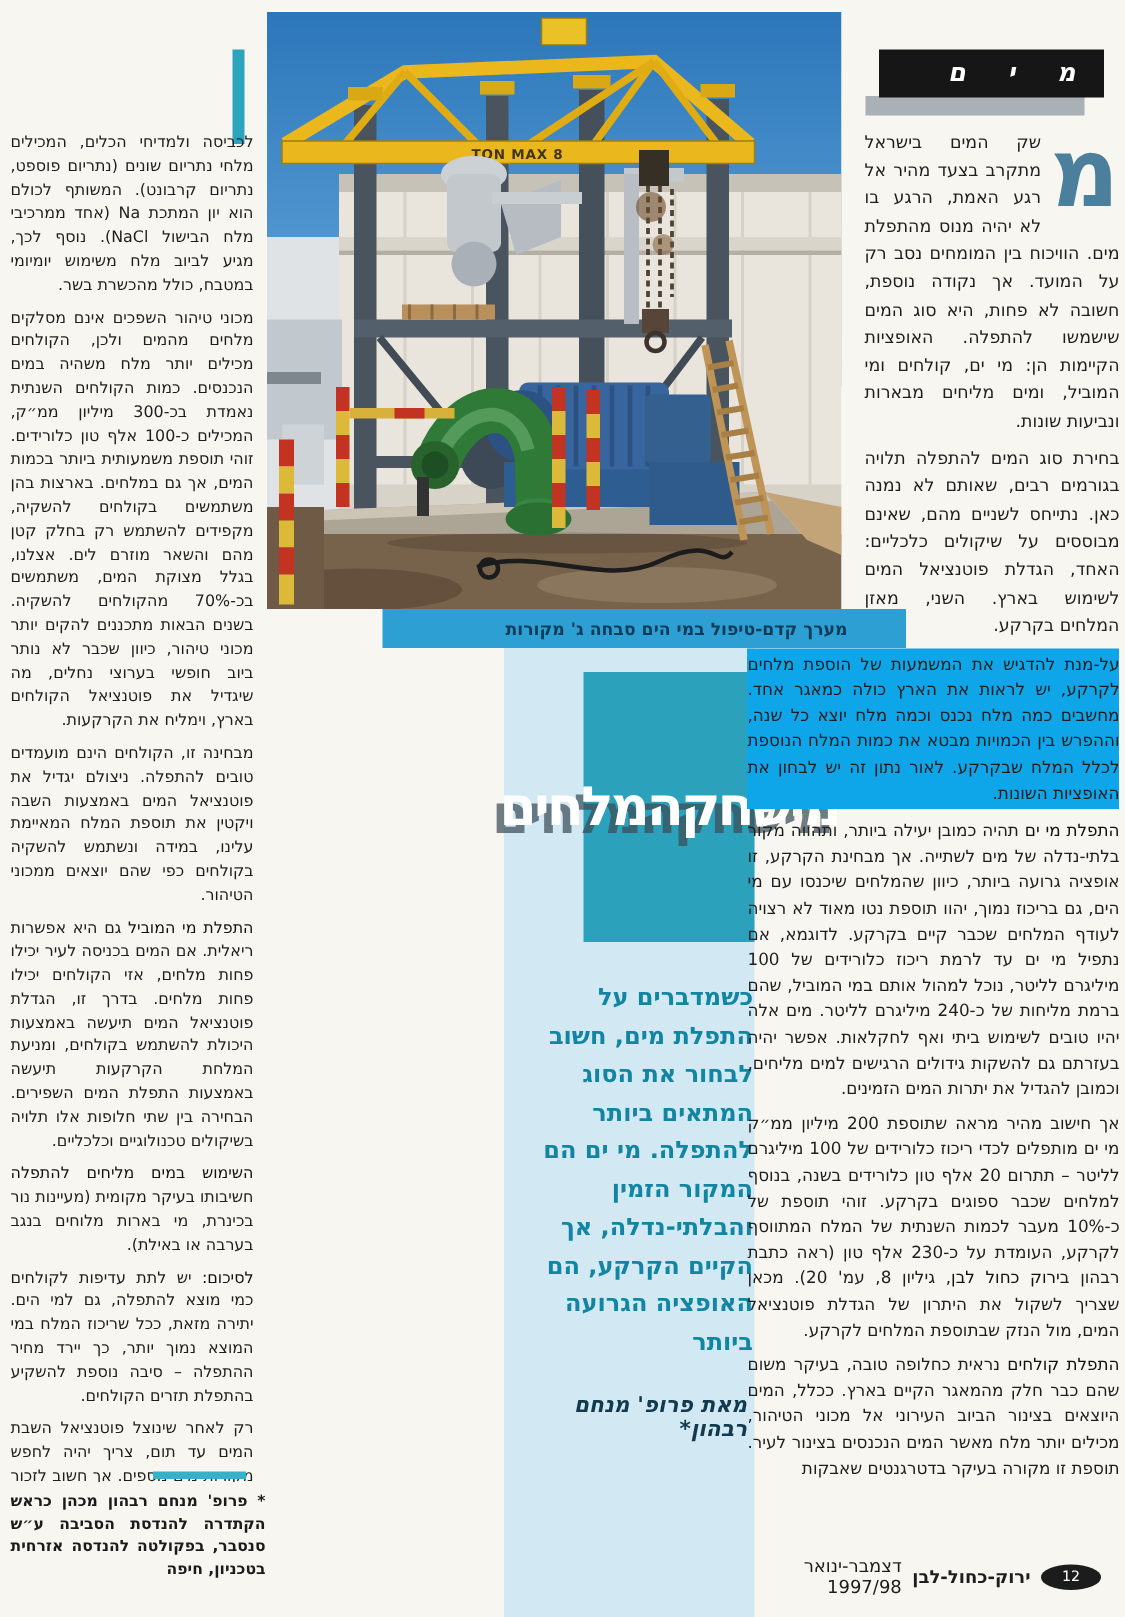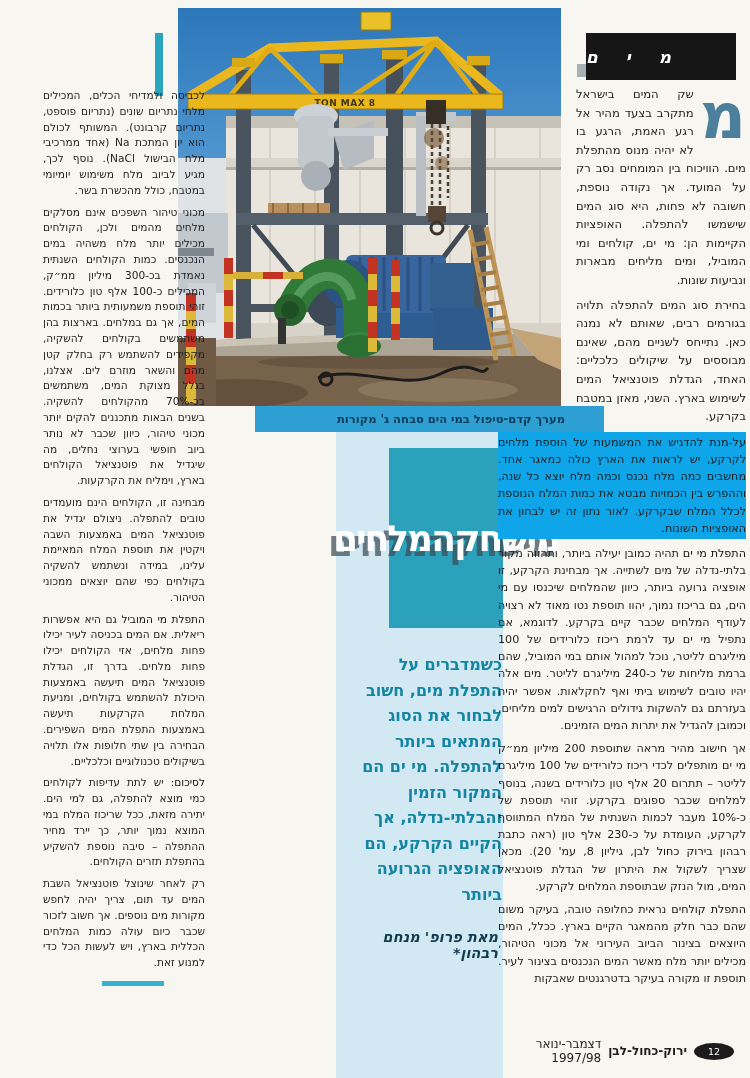--- a/index.html
+++ b/index.html
@@ -2,38 +2,38 @@
 <html dir="rtl" lang="he"><head>
 <meta charset="utf-8">
 <style>
   html,body{margin:0;padding:0;}
   body{background:#888;font-family:"DejaVu Sans",sans-serif;}
   .page{position:relative;width:750px;height:1078px;margin:0 auto;background:#f8f6f1;overflow:hidden;direction:rtl;}
   .abs{position:absolute;}
 
   
   .hdr-shadow{left:577px;top:64px;width:146px;height:13px;background:#a9b0b6;}
-  .hdr-box{left:586px;top:33px;width:150px;height:47px;background:#161616;color:#fff;
-           display:flex;align-items:center;justify-content:flex-end;
+  .hdr-box{left:586px;top:33px;width:150px;height:32px;background:#161616;color:#fff;
+           display:flex;align-items:center;justify-content:flex-start;
            font-weight:bold;font-style:italic;font-size:17px;letter-spacing:11px;padding-right:8px;box-sizing:border-box;}
 
   .teal-bar{left:155px;top:33px;width:8px;height:63px;background:#2ba4bd;}
 
   
   .photo{left:178px;top:8px;width:383px;height:398px;}
   .caption{left:255px;top:406px;width:306px;height:26px;background:#2d9fd2;color:#0d3c5a;
            font-size:11.5px;font-weight:bold;line-height:26px;text-align:center;padding-left:43px;}
 
   
   .col{color:#1e1e1e;text-align:justify;}
   .col p{margin:0 0 6px 0;}
   .lead{font-weight:normal;color:#111;}
 
   .left-col{left:7px;top:88px;width:162px;height:900px;overflow:hidden;
-            font-size:10.6px;line-height:15.8px;margin-left:36px;}
+            font-size:10.6px;line-height:15.8px;}
   .footnote-rule{left:102px;top:981px;width:62px;height:5px;background:#35b1cc;}
   .footnote{left:7px;top:994px;width:170px;font-size:10.4px;font-weight:bold;line-height:15px;color:#1b1b1b;text-align:justify;}
 
   .right-area{left:498px;top:85px;width:248px;height:957px;overflow:hidden;
               font-size:11.2px;line-height:17.2px;}
   .right-area .rc-top{font-size:11.6px;line-height:18.6px;}
   .spacer{float:left;width:78px;height:347px;}
   .dropcap{float:right;font-size:64px;line-height:58px;height:68px;font-weight:bold;
            color:#4c7f9b;margin:2px 0 0 6px;}
   .highlight{background:#0ea5e9;padding:2px 3px;margin:0 -3px 6px -3px !important;}
@@ -217,37 +217,39 @@
 
   <div class="abs standfirst">כשמדברים על התפלת מים, חשוב לבחור את הסוג המתאים ביותר להתפלה. מי ים הם המקור הזמין והבלתי-נדלה, אך הקיים הקרקע, הם האופציה הגרועה ביותר</div>
 
   <div class="abs byline">מאת פרופ' מנחם רבהון*</div>
 
   <div class="abs col right-area">
     <div class="spacer"></div>
     <p class="rc-top">
       <span class="dropcap">מ</span><span>שק המים בישראל מתקרב בצעד מהיר אל רגע האמת, הרגע בו לא יהיה מנוס מהתפלת מים. הוויכוח בין המומחים נסב רק על המועד. אך נקודה נוספת, חשובה לא פחות, היא סוג המים שישמשו להתפלה. האופציות הקיימות הן: מי ים, קולחים ומי המוביל, ומים מליחים מבארות ונביעות שונות.</span>
     </p>
-    <p class="rc-top"><span>בחירת סוג המים להתפלה תלויה בגורמים רבים, שאותם לא נמנה כאן. נתייחס לשניים מהם, שאינם מבוססים על שיקולים כלכליים: האחד, הגדלת פוטנציאל המים לשימוש בארץ. השני, מאזן במטבח בקרקע.</span></p>
+    <p class="rc-top"><span>בחירת סוג המים להתפלה תלויה בגורמים רבים, שאותם לא נמנה כאן. נתייחס לשניים מהם, שאינם מבוססים על שיקולים כלכליים: האחד, הגדלת פוטנציאל המים לשימוש בארץ. השני, מאזן המלחים בקרקע.</span></p>
     <p class="highlight"><span>על-מנת להדגיש את המשמעות של הוספת מלחים לקרקע, יש לראות את הארץ כולה כמאגר אחד. מחשבים כמה מלח נכנס וכמה מלח יוצא כל שנה, וההפרש בין הכמויות מבטא את כמות המלח הנוספת לכלל המלח שבקרקע. לאור נתון זה יש לבחון את האופציות השונות.</span></p>
     <p><span class="lead">התפלת מי ים</span><span> תהיה כמובן יעילה ביותר, ותהווה מקור בלתי-נדלה של מים לשתייה. אך מבחינת הקרקע, זו אופציה גרועה ביותר, כיוון שהמלחים שיכנסו עם מי הים, גם בריכוז נמוך, יהוו תוספת נטו מאוד לא רצויה לעודף המלחים שכבר קיים בקרקע. לדוגמא, אם נתפיל מי ים עד לרמת ריכוז כלורידים של 100 מיליגרם לליטר, נוכל למהול אותם במי המוביל, שהם ברמת מליחות של כ-240 מיליגרם לליטר. מים אלה יהיו טובים לשימוש ביתי ואף לחקלאות. אפשר יהיה בעזרתם גם להשקות גידולים הרגישים למים מליחים, וכמובן להגדיל את יתרות המים הזמינים.</span></p>
     <p><span>אך חישוב מהיר מראה שתוספת 200 מיליון ממ״ק מי ים מותפלים לכדי ריכוז כלורידים של 100 מיליגרם לליטר – תתרום 20 אלף טון כלורידים בשנה, בנוסף למלחים שכבר ספוגים בקרקע. זוהי תוספת של כ-10% מעבר לכמות השנתית של המלח המתווסף לקרקע, העומדת על כ-230 אלף טון (ראה כתבת רבהון ב</span><span class="lead">ירוק כחול לבן</span><span>, גיליון 8, עמ' 20). מכאן שצריך לשקול את היתרון של הגדלת פוטנציאל המים, מול הנזק שבתוספת המלחים לקרקע.</span></p>
     <p><span class="lead">התפלת קולחים</span><span> נראית כחלופה טובה, בעיקר משום שהם כבר חלק מהמאגר הקיים בארץ. ככלל, המים היוצאים בצינור הביוב העירוני אל מכוני הטיהור, מכילים יותר מלח מאשר המים הנכנסים בצינור לעיר. תוספת זו מקורה בעיקר בדטרגנטים שאבקות</span></p>
   </div>
 
   <div class="abs col left-col">
     <p><span>לכביסה ולמדיחי הכלים, המכילים מלחי נתריום שונים (נתריום פוספט, נתריום קרבונט). המשותף לכולם הוא יון המתכת Na (אחד ממרכיבי מלח הבישול NaCl). נוסף לכך, מגיע לביוב מלח משימוש יומיומי במטבח, כולל מהכשרת בשר.</span></p>
     <p><span>מכוני טיהור השפכים אינם מסלקים מלחים מהמים ולכן, הקולחים מכילים יותר מלח משהיה במים הנכנסים. כמות הקולחים השנתית נאמדת בכ-300 מיליון ממ״ק, המכילים כ-100 אלף טון כלורידים. זוהי תוספת משמעותית ביותר בכמות המים, אך גם במלחים. בארצות בהן משתמשים בקולחים להשקיה, מקפידים להשתמש רק בחלק קטן מהם והשאר מוזרם לים. אצלנו, בגלל מצוקת המים, משתמשים בכ-70% מהקולחים להשקיה. בשנים הבאות מתכננים להקים יותר מכוני טיהור, כיוון שכבר לא נותר ביוב חופשי בערוצי נחלים, מה שיגדיל את פוטנציאל הקולחים בארץ, וימליח את הקרקעות.</span></p>
     <p><span>מבחינה זו, הקולחים הינם מועמדים טובים להתפלה. ניצולם יגדיל את פוטנציאל המים באמצעות השבה ויקטין את תוספת המלח המאיימת עלינו, במידה ונשתמש להשקיה בקולחים כפי שהם יוצאים ממכוני הטיהור.</span></p>
     <p><span class="lead">התפלת מי המוביל</span><span> גם היא אפשרות ריאלית. אם המים בכניסה לעיר יכילו פחות מלחים, אזי הקולחים יכילו פחות מלחים. בדרך זו, הגדלת פוטנציאל המים תיעשה באמצעות היכולת להשתמש בקולחים, ומניעת המלחת הקרקעות תיעשה באמצעות התפלת המים השפירים. הבחירה בין שתי חלופות אלו תלויה בשיקולים טכנולוגיים וכלכליים.</span></p>
+    <p><span class="lead">השימוש במים מליחים להתפלה</span><span> חשיבותו בעיקר מקומית (מעיינות נור בכינרת, מי בארות מלוחים בנגב בערבה או באילת).</span></p>
     <p><span class="lead">לסיכום:</span><span> יש לתת עדיפות לקולחים כמי מוצא להתפלה, גם למי הים. יתירה מזאת, ככל שריכוז המלח במי המוצא נמוך יותר, כך יירד מחיר ההתפלה – סיבה נוספת להשקיע בהתפלת תזרים הקולחים.</span></p>
     <p><span>רק לאחר שינוצל פוטנציאל השבת המים עד תום, צריך יהיה לחפש מקורות מים נוספים. אך חשוב לזכור שכבר כיום עולה כמות המלחים הכללית בארץ, ויש לעשות הכל כדי למנוע זאת.</span></p>
   </div>
 
   <div class="abs footnote-rule"></div>
+  <div class="abs footnote">* פרופ' מנחם רבהון מכהן כראש הקתדרה להנדסת הסביבה ע״ש סנסבר, בפקולטה להנדסה אזרחית בטכניון, חיפה</div>
 
   <div class="abs footer">
     <span class="pagenum">12</span>
     <span class="mag">ירוק-כחול-לבן</span>
     <span>דצמבר-ינואר 1997/98</span>
   </div>
 
 </div>
 
 </body></html>

